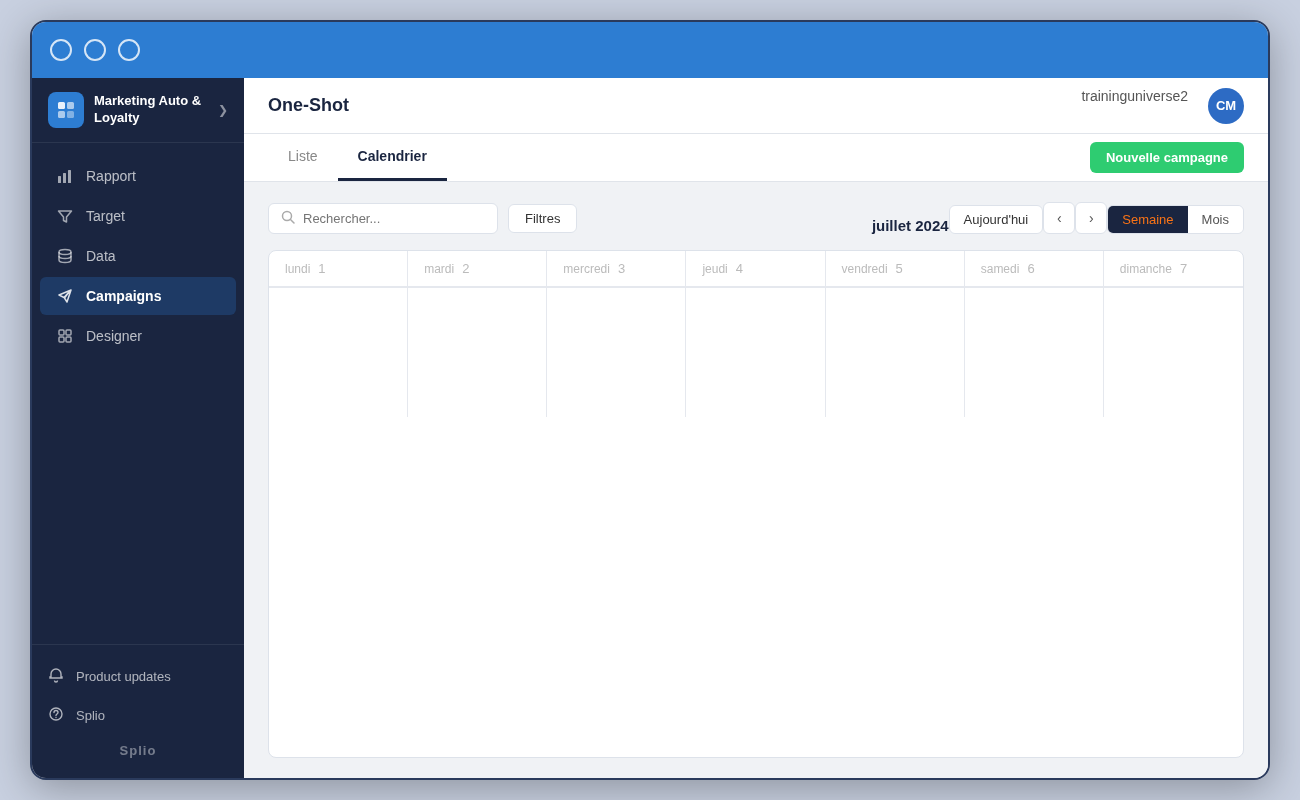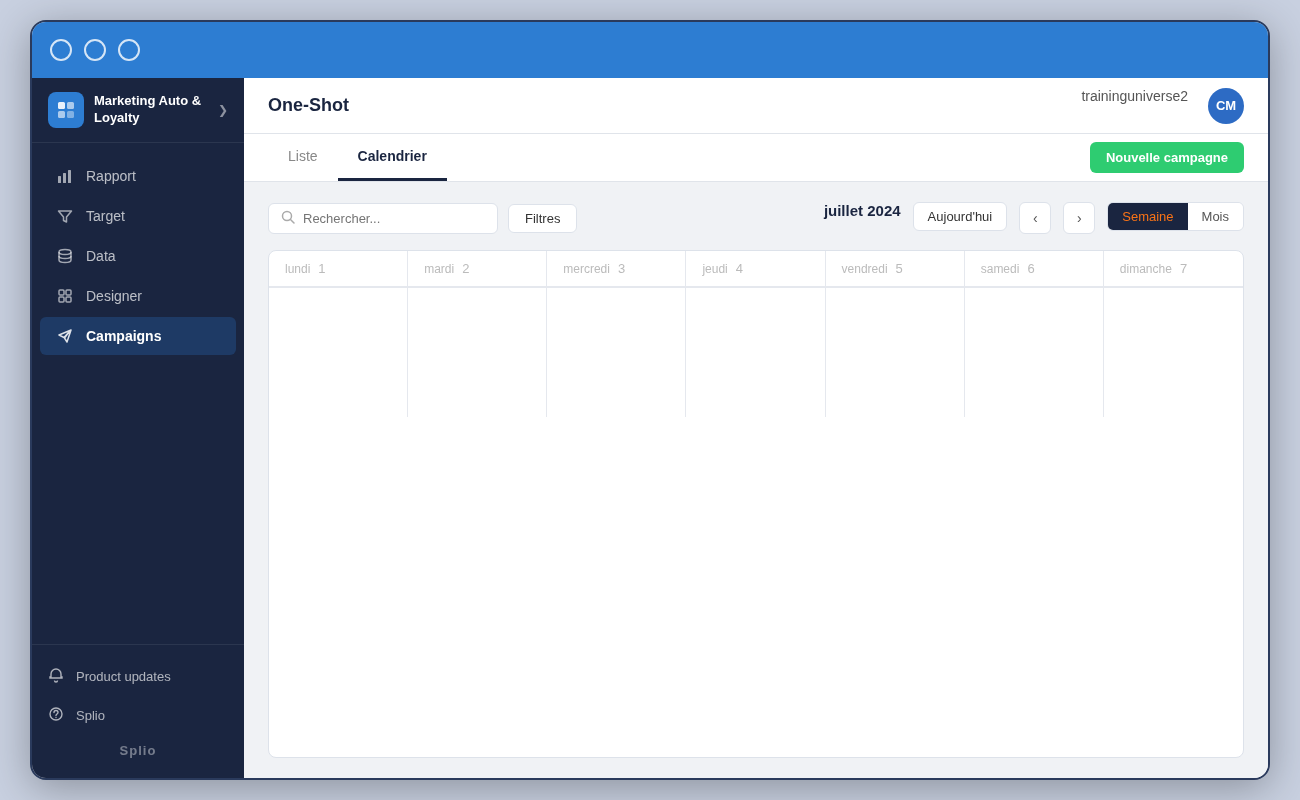--- a/index.html
+++ b/index.html
@@ -261,22 +261,22 @@
       border: 1px solid #dde2ea;
       border-radius: 6px;
       padding: 6px 16px;
       font-size: 13px;
       font-weight: 500;
       cursor: pointer;
       color: #333;
     }
     .calendar-nav {
       display: flex;
-      align-items: flex-start;
-      gap: 12px;
+      align-items: flex-end;
+      gap: 0;
     }
     .current-month {
       font-size: 15px;
       font-weight: 700;
       color: #1a2540;
     }
     .today-btn {
       background: white;
       border: 1px solid #dde2ea;
       border-radius: 6px;
@@ -416,39 +416,39 @@
           <span class="nav-icon">
             <svg width="16" height="16" viewBox="0 0 16 16" fill="none">
               <ellipse cx="8" cy="4" rx="6" ry="2.5" stroke="currentColor" stroke-width="1.5" fill="none"></ellipse>
               <path d="M2 4v4c0 1.38 2.69 2.5 6 2.5s6-1.12 6-2.5V4" stroke="currentColor" stroke-width="1.5" fill="none"></path>
               <path d="M2 8v4c0 1.38 2.69 2.5 6 2.5s6-1.12 6-2.5V8" stroke="currentColor" stroke-width="1.5" fill="none"></path>
             </svg>
           </span>
           <span>Data</span>
         </div>
 
+        <div class="nav-item active">
+          <span class="nav-icon">
+            <svg width="16" height="16" viewBox="0 0 16 16" fill="none">
+              <path d="M14 2L2 7l5 2.5L12 4l-4.5 6L10 14l4-12z" stroke="white" stroke-width="1.5" fill="none" stroke-linejoin="round"></path>
+            </svg>
+          </span>
+          <span>Campaigns</span>
+        </div>
+
         <div class="nav-item">
           <span class="nav-icon">
             <svg width="16" height="16" viewBox="0 0 16 16" fill="none">
               <rect x="2" y="2" width="5" height="5" rx="1" stroke="currentColor" stroke-width="1.5" fill="none"></rect>
               <rect x="9" y="2" width="5" height="5" rx="1" stroke="currentColor" stroke-width="1.5" fill="none"></rect>
               <rect x="2" y="9" width="5" height="5" rx="1" stroke="currentColor" stroke-width="1.5" fill="none"></rect>
               <rect x="9" y="9" width="5" height="5" rx="1" stroke="currentColor" stroke-width="1.5" fill="none"></rect>
             </svg>
           </span>
           <span>Designer</span>
-        </div>
-
-        <div class="nav-item active">
-          <span class="nav-icon">
-            <svg width="16" height="16" viewBox="0 0 16 16" fill="none">
-              <path d="M14 2L2 7l5 2.5L12 4l-4.5 6L10 14l4-12z" stroke="white" stroke-width="1.5" fill="none" stroke-linejoin="round"></path>
-            </svg>
-          </span>
-          <span>Campaigns</span>
         </div>
       </div>
 
       <div class="sidebar-bottom">
         <div class="sidebar-footer-item">
           <span>
             <svg width="16" height="16" viewBox="0 0 16 16" fill="none">
               <path d="M8 2a5 5 0 0 0-5 5v3H2v1h12v-1h-1V7a5 5 0 0 0-5-5z" stroke="rgba(255,255,255,0.65)" stroke-width="1.4" fill="none"></path>
               <path d="M6.5 13.5a1.5 1.5 0 0 0 3 0" stroke="rgba(255,255,255,0.65)" stroke-width="1.4" fill="none"></path>
             </svg>

